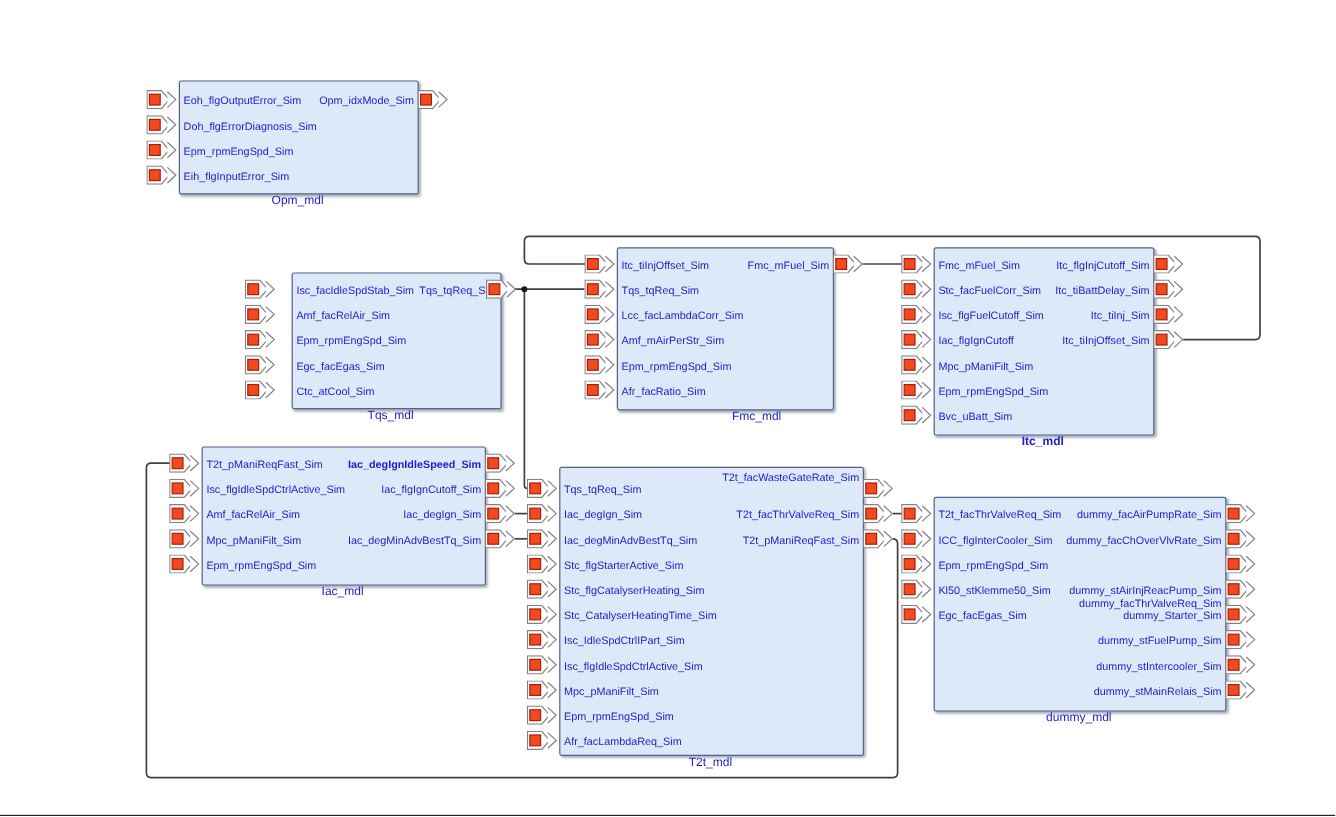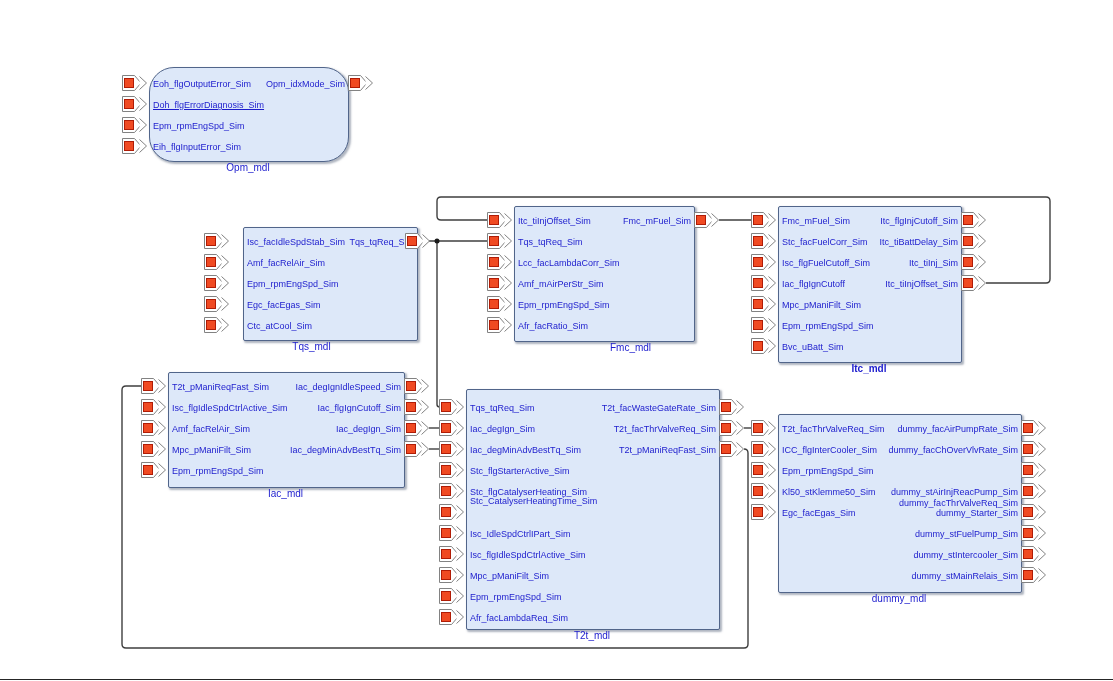--- a/index.html
+++ b/index.html
@@ -29,23 +29,23 @@
       <path d="M429,428 H440"></path>
       <path d="M429,449 H440"></path>
       <path d="M744,428 H752"></path>
       <path d="M744,449 Q748,449 748,453 V644 Q748,648 744,648 H126 Q122,648 122,644 V390 Q122,386 126,386 H142"></path>
     </g>
     <circle cx="437" cy="241" r="2.5" fill="#1a1a1a"></circle>
   </svg>
 
   <div style="position:absolute;left:0;top:679px;width:1113px;height:1px;background:#262626"></div>
 
-<div class="block" style="left: 149px; top: 67px; width: 198px; height: 93px; border-radius: 25px;">
+<div class="block" style="left: 149px; top: 67px; width: 198px; height: 93px;">
       <div class="plabel in" style="top: 8px;">Eoh_flgOutputError_Sim</div>
-      <div class="plabel in" style="top: 29px; text-decoration: underline;">Doh_flgErrorDiagnosis_Sim</div>
+      <div class="plabel in" style="top: 29px;">Doh_flgErrorDiagnosis_Sim</div>
       <div class="plabel in" style="top: 50px;">Epm_rpmEngSpd_Sim</div>
       <div class="plabel in" style="top: 71px;">Eih_flgInputError_Sim</div>
       <div class="plabel out" style="top: 8px;">Opm_idxMode_Sim</div>
     </div>
     <div class="caption" style="left: 149px; top: 162px; width: 198px;">Opm_mdl</div>
     <svg class="port" style="left:122px;top:75px" width="26" height="16" viewBox="0 0 26 16">
       <polygon points="0.5,0.5 12.5,0.5 19,8 12.5,15.5 0.5,15.5" style="fill:#fff;stroke:var(--port_outline)"></polygon>
       <rect x="2.5" y="3.5" width="9" height="9" style="fill:var(--port_square);stroke:var(--port_square_border)"></rect>
       <polyline points="17.5,1.5 24.5,8 17.5,14.5" style="fill:#fff;stroke:var(--port_outline)"></polyline>
     </svg>
@@ -70,21 +70,21 @@
       <polyline points="17.5,1.5 24.5,8 17.5,14.5" style="fill:#fff;stroke:var(--port_outline)"></polyline>
     </svg>
     <div class="block" style="left: 231px; top: 227px; width: 173px; height: 112px; margin-left: 12px;">
       <div class="plabel in" style="top: 6px;">Isc_facIdleSpdStab_Sim</div>
       <div class="plabel in" style="top: 27px;">Amf_facRelAir_Sim</div>
       <div class="plabel in" style="top: 48px;">Epm_rpmEngSpd_Sim</div>
       <div class="plabel in" style="top: 69px;">Egc_facEgas_Sim</div>
       <div class="plabel in" style="top: 90px;">Ctc_atCool_Sim</div>
       <div class="plabel out" style="top: 6px;">Tqs_tqReq_Sim</div>
     </div>
-    <div class="caption" style="left: 225px; top: 341px; width: 173px;">Tqs_mdl</div>
+    <div class="caption" style="left: 239px; top: 341px; width: 173px;">Tqs_mdl</div>
     <svg class="port" style="left:204px;top:233px" width="26" height="16" viewBox="0 0 26 16">
       <polygon points="0.5,0.5 12.5,0.5 19,8 12.5,15.5 0.5,15.5" style="fill:#fff;stroke:var(--port_outline)"></polygon>
       <rect x="2.5" y="3.5" width="9" height="9" style="fill:var(--port_square);stroke:var(--port_square_border)"></rect>
       <polyline points="17.5,1.5 24.5,8 17.5,14.5" style="fill:#fff;stroke:var(--port_outline)"></polyline>
     </svg>
     <svg class="port" style="left:204px;top:254px" width="26" height="16" viewBox="0 0 26 16">
       <polygon points="0.5,0.5 12.5,0.5 19,8 12.5,15.5 0.5,15.5" style="fill:#fff;stroke:var(--port_outline)"></polygon>
       <rect x="2.5" y="3.5" width="9" height="9" style="fill:var(--port_square);stroke:var(--port_square_border)"></rect>
       <polyline points="17.5,1.5 24.5,8 17.5,14.5" style="fill:#fff;stroke:var(--port_outline)"></polyline>
     </svg>
@@ -221,21 +221,21 @@
       <polygon points="0.5,0.5 12.5,0.5 19,8 12.5,15.5 0.5,15.5" style="fill:#fff;stroke:var(--port_outline)"></polygon>
       <rect x="2.5" y="3.5" width="9" height="9" style="fill:var(--port_square);stroke:var(--port_square_border)"></rect>
       <polyline points="17.5,1.5 24.5,8 17.5,14.5" style="fill:#fff;stroke:var(--port_outline)"></polyline>
     </svg>
     <div class="block" style="left: 168px; top: 372px; width: 235px; height: 114px;">
       <div class="plabel in" style="top: 6px;">T2t_pManiReqFast_Sim</div>
       <div class="plabel in" style="top: 27px;">Isc_flgIdleSpdCtrlActive_Sim</div>
       <div class="plabel in" style="top: 48px;">Amf_facRelAir_Sim</div>
       <div class="plabel in" style="top: 69px;">Mpc_pManiFilt_Sim</div>
       <div class="plabel in" style="top: 90px;">Epm_rpmEngSpd_Sim</div>
-      <div class="plabel out" style="top: 6px;">Iac_degIgnIdleSpeed_Sim</div>
+      <div class="plabel out" style="top: 6px; font-weight: bold;">Iac_degIgnIdleSpeed_Sim</div>
       <div class="plabel out" style="top: 27px;">Iac_flgIgnCutoff_Sim</div>
       <div class="plabel out" style="top: 48px;">Iac_degIgn_Sim</div>
       <div class="plabel out" style="top: 69px;">Iac_degMinAdvBestTq_Sim</div>
     </div>
     <div class="caption" style="left: 168px; top: 488px; width: 235px;">Iac_mdl</div>
     <svg class="port" style="left:141px;top:378px" width="26" height="16" viewBox="0 0 26 16">
       <polygon points="0.5,0.5 12.5,0.5 19,8 12.5,15.5 0.5,15.5" style="fill:#fff;stroke:var(--port_outline)"></polygon>
       <rect x="2.5" y="3.5" width="9" height="9" style="fill:var(--port_square);stroke:var(--port_square_border)"></rect>
       <polyline points="17.5,1.5 24.5,8 17.5,14.5" style="fill:#fff;stroke:var(--port_outline)"></polyline>
     </svg>
@@ -278,27 +278,27 @@
       <polygon points="0.5,0.5 12.5,0.5 19,8 12.5,15.5 0.5,15.5" style="fill:#fff;stroke:var(--port_outline)"></polygon>
       <rect x="2.5" y="3.5" width="9" height="9" style="fill:var(--port_square);stroke:var(--port_square_border)"></rect>
       <polyline points="17.5,1.5 24.5,8 17.5,14.5" style="fill:#fff;stroke:var(--port_outline)"></polyline>
     </svg>
     <div class="block" style="left: 466px; top: 389px; width: 252px; height: 239px;">
       <div class="plabel in" style="top: 10px;">Tqs_tqReq_Sim</div>
       <div class="plabel in" style="top: 31px;">Iac_degIgn_Sim</div>
       <div class="plabel in" style="top: 52px;">Iac_degMinAdvBestTq_Sim</div>
       <div class="plabel in" style="top: 73px;">Stc_flgStarterActive_Sim</div>
       <div class="plabel in" style="top: 94px;">Stc_flgCatalyserHeating_Sim</div>
-      <div class="plabel in" style="top: 103px; text-align: right;">Stc_CatalyserHeatingTime_Sim</div>
+      <div class="plabel in" style="top: 115px; text-align: right;">Stc_CatalyserHeatingTime_Sim</div>
       <div class="plabel in" style="top: 136px;">Isc_IdleSpdCtrlIPart_Sim</div>
       <div class="plabel in" style="top: 157px;">Isc_flgIdleSpdCtrlActive_Sim</div>
       <div class="plabel in" style="top: 178px;">Mpc_pManiFilt_Sim</div>
       <div class="plabel in" style="top: 199px;">Epm_rpmEngSpd_Sim</div>
       <div class="plabel in" style="top: 220px;">Afr_facLambdaReq_Sim</div>
-      <div class="plabel out" style="top: 10px;">T2t_facWasteGateRate_Sim</div>
+      <div class="plabel out" style="top: 0;">T2t_facWasteGateRate_Sim</div>
       <div class="plabel out" style="top: 31px;">T2t_facThrValveReq_Sim</div>
       <div class="plabel out" style="top: 52px;">T2t_pManiReqFast_Sim</div>
     </div>
     <div class="caption" style="left: 466px; top: 630px; width: 252px;">T2t_mdl</div>
     <svg class="port" style="left:439px;top:399px" width="26" height="16" viewBox="0 0 26 16">
       <polygon points="0.5,0.5 12.5,0.5 19,8 12.5,15.5 0.5,15.5" style="fill:#fff;stroke:var(--port_outline)"></polygon>
       <rect x="2.5" y="3.5" width="9" height="9" style="fill:var(--port_square);stroke:var(--port_square_border)"></rect>
       <polyline points="17.5,1.5 24.5,8 17.5,14.5" style="fill:#fff;stroke:var(--port_outline)"></polyline>
     </svg>
     <svg class="port" style="left:439px;top:420px" width="26" height="16" viewBox="0 0 26 16">

